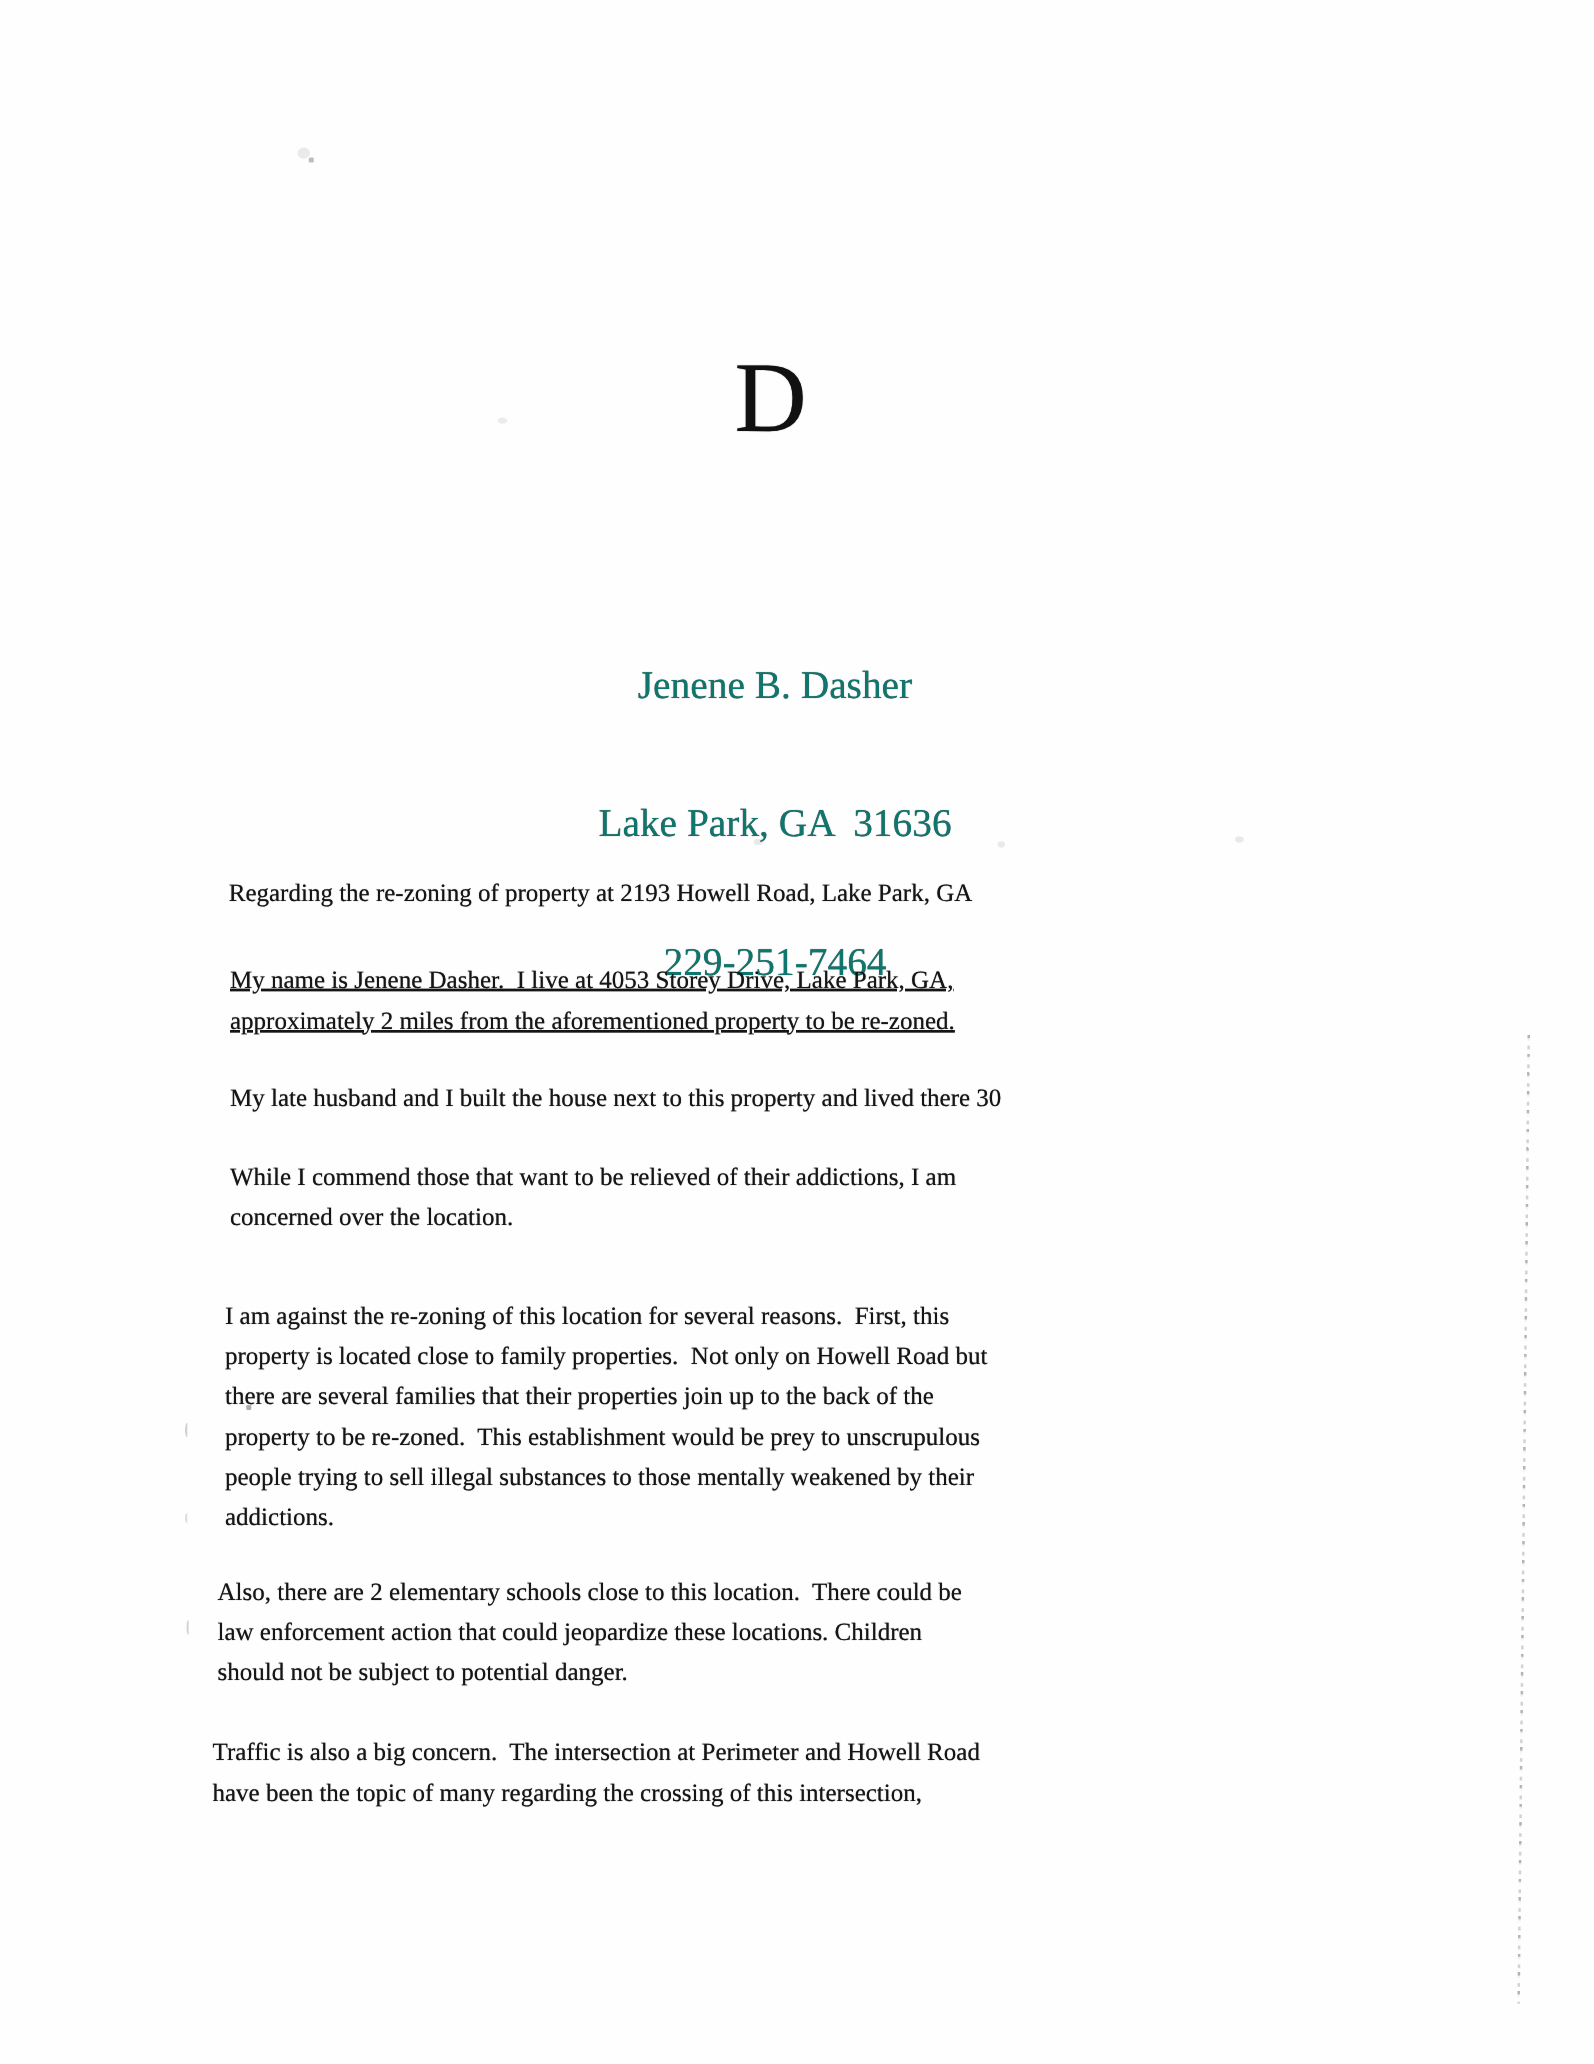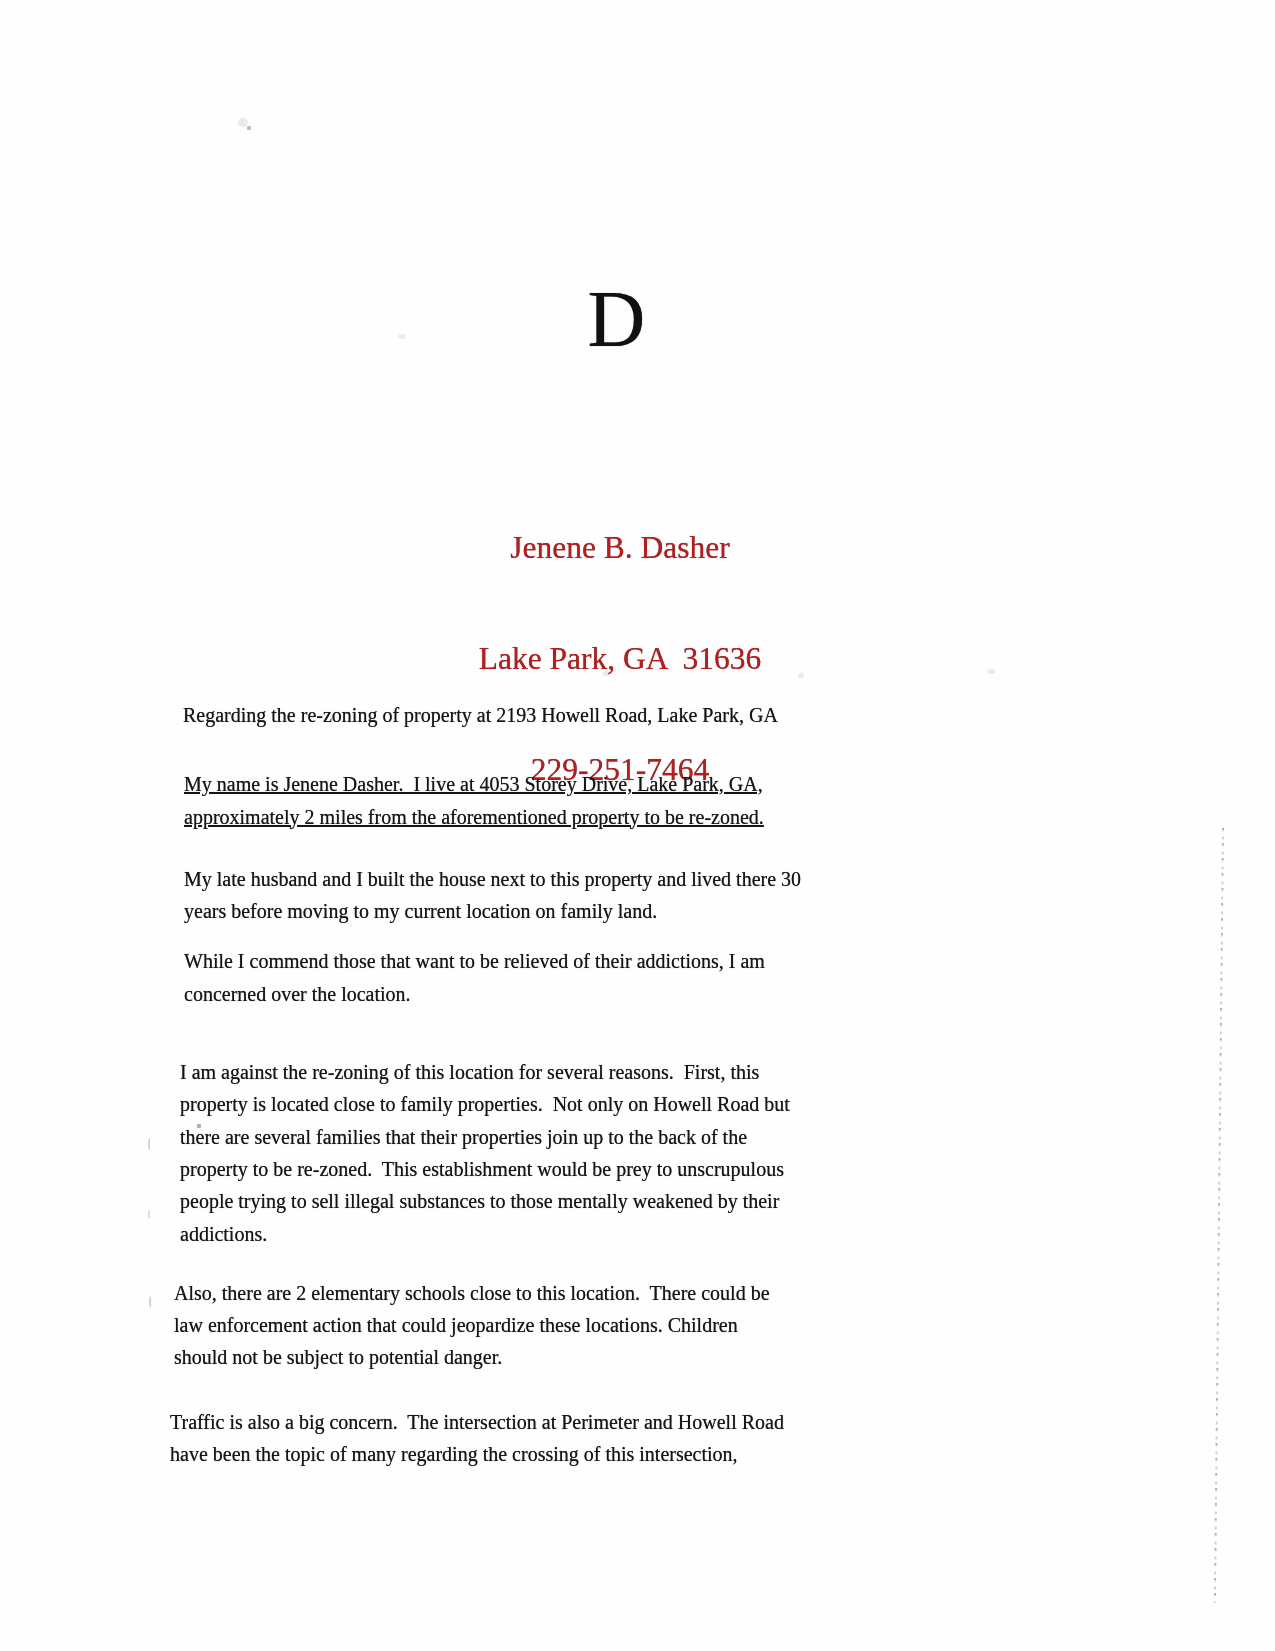--- a/index.html
+++ b/index.html
@@ -32,39 +32,39 @@
   
   .letterhead {
     position: absolute;
     top: 455px;
     left: 220px;
     width: 800px;
     text-align: center;
     font-size: 31.5px;
     line-height: 37px;
     white-space: pre;
-    color: #b91c1c;
+    color: #0f766e;
     text-shadow: 0 0 0.7px rgba(10,10,10,0.7);
   }
   
   .body-text {
     position: absolute;
     top: 699px;
     left: 170px;
     width: 1010px;
     font-size: 20px;
     line-height: 32.3px;
     color: #151515;
     text-shadow: 0 0 0.7px rgba(10,10,10,0.72);
   }
   .line { white-space: pre; }
   .para { margin: 0; }
   .para:nth-of-type(1) { padding-left: 13px; margin-bottom: 37px; }
   .para:nth-of-type(2) { padding-left: 14px; margin-bottom: 30px; text-decoration: underline; }
-  .para:nth-of-type(3) { padding-left: 14px; margin-bottom: 18px; }
+  .para:nth-of-type(3) { padding-left: 14px; margin-bottom: 31px; }
   .para:nth-of-type(4) { padding-left: 14px; margin-bottom: 46px; }
   .para:nth-of-type(5) { padding-left: 10px; margin-bottom: 27px; }
   .para:nth-of-type(6) { padding-left: 4px;  margin-bottom: 32px; }
   .para:nth-of-type(7) { padding-left: 0;    margin-bottom: 0; }
 
   
   .scan-line {
     position: absolute;
     left: 1222px;
     top: 828px;
@@ -119,21 +119,20 @@
       <div class="line">Regarding the re-zoning of property at 2193 Howell Road, Lake Park, GA</div>
     </div>
 
     <div class="para">
       <div class="line">My name is Jenene Dasher.  I live at 4053 Storey Drive, Lake Park, GA,</div>
       <div class="line">approximately 2 miles from the aforementioned property to be re-zoned.</div>
     </div>
 
     <div class="para">
       <div class="line">My late husband and I built the house next to this property and lived there 30</div>
-      <div class="line">years before moving to my current location on family land.</div>
     </div>
 
     <div class="para">
       <div class="line">While I commend those that want to be relieved of their addictions, I am</div>
       <div class="line">concerned over the location.</div>
     </div>
 
     <div class="para">
       <div class="line">I am against the re-zoning of this location for several reasons.  First, this</div>
       <div class="line">property is located close to family properties.  Not only on Howell Road but</div>

